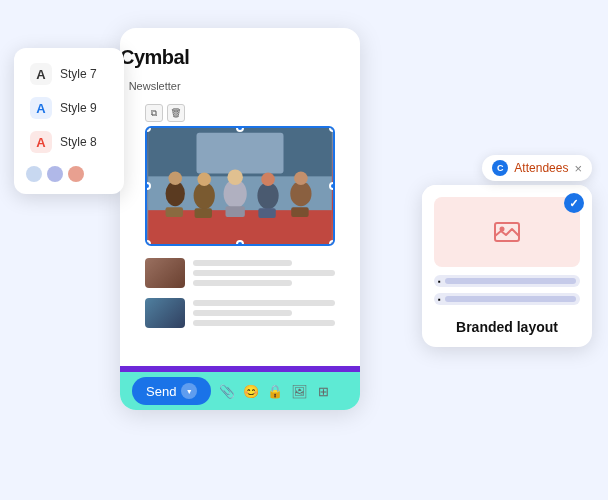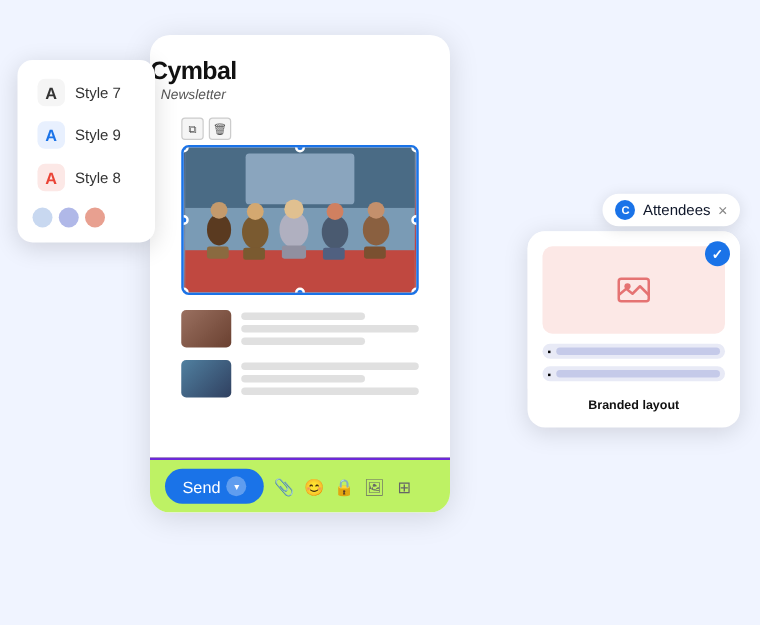--- a/index.html
+++ b/index.html
@@ -36,22 +36,21 @@
     .newsletter-brand {
       font-size: 20px;
       font-weight: 800;
       letter-spacing: -0.5px;
       color: #111;
     }
 
     .newsletter-subtitle {
       font-size: 11px;
       color: #555;
-      margin-top: 1px;
-      font-style: italic;
+      margin-top: 11px;
     }
 
     
     .image-selection-wrapper {
       position: relative;
       width: 190px;
       margin: 6px auto 0 auto;
     }
 
     .image-toolbar {
@@ -167,22 +166,22 @@
     .text-line.short { width: 70%; }
     .text-line.long { width: 100%; }
 
     
     .newsletter-toolbar {
       position: absolute;
       bottom: 0;
       left: 0;
       right: 0;
       height: 44px;
-      background: #bef264;
-      border-top: 2px solid #6d28d9;
+      background: #5eead4;
+      border-top: 6px solid #6d28d9;
       display: flex;
       align-items: center;
       padding: 0 12px;
       gap: 8px;
     }
 
     .send-btn {
       background: #1a73e8;
       color: #fff;
       border: none;
@@ -328,21 +327,21 @@
       display: flex;
       align-items: center;
       justify-content: center;
       font-size: 9px;
       color: #fff;
       font-weight: 700;
     }
 
     .attendees-label {
       font-size: 12px;
-      color: #0f172a;
+      color: #c2410c;
     }
 
     .attendees-close {
       font-size: 13px;
       color: #888;
       cursor: pointer;
     }
 
     .branded-preview {
       padding: 12px 12px 6px 12px;
@@ -395,21 +394,21 @@
 
     .branded-row-line {
       flex: 1;
       height: 6px;
       background: #c5cae9;
       border-radius: 3px;
     }
 
     .branded-title {
       padding: 8px 12px 12px 12px;
-      font-size: 10px;
+      font-size: 14px;
       font-weight: 600;
       color: #111;
       text-align: center;
     }
 
     
     .check-badge {
       position: absolute;
       top: 8px;
       right: 8px;

